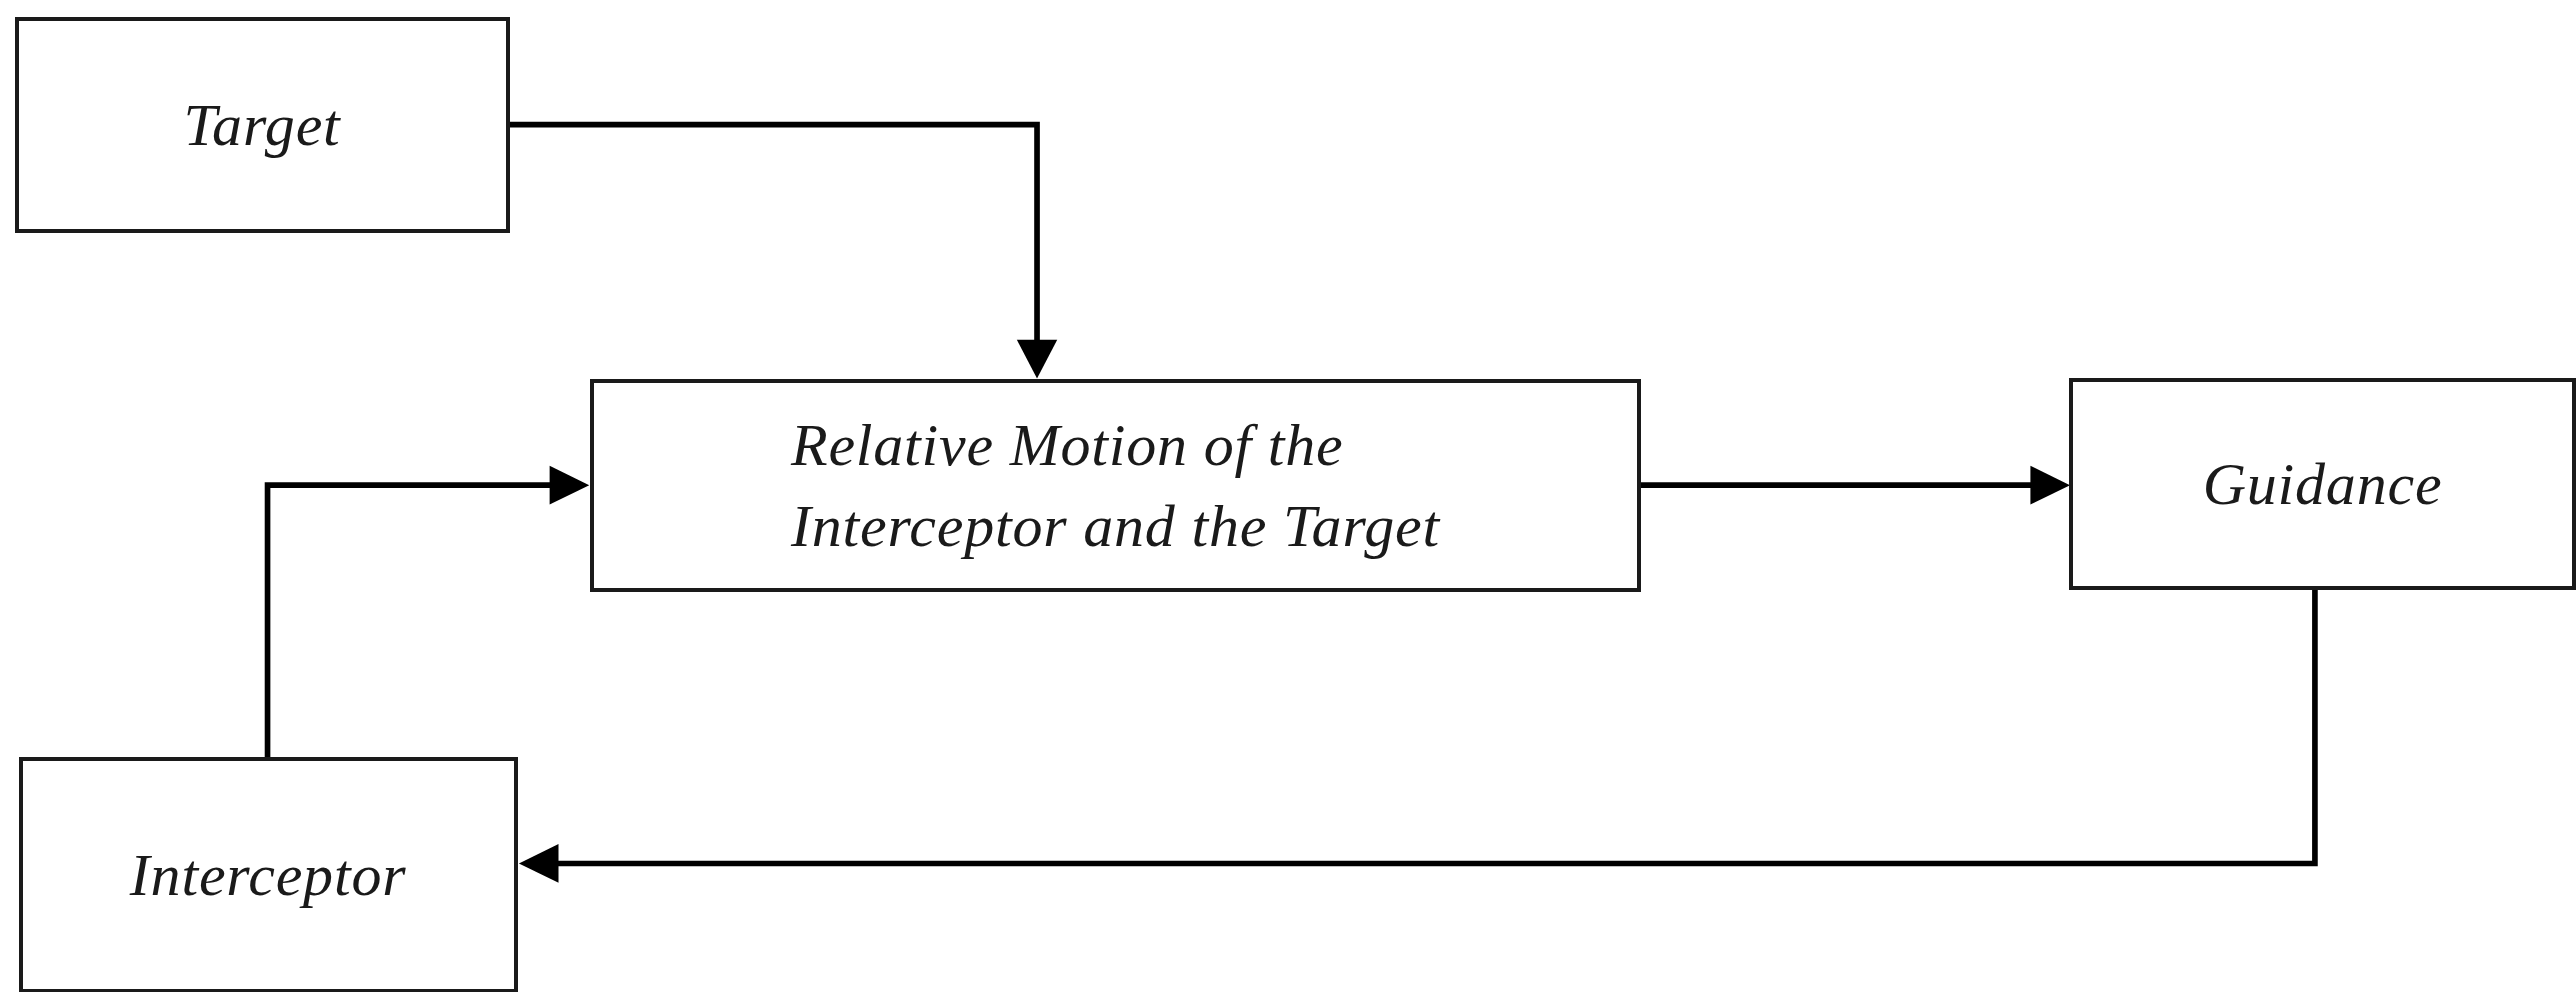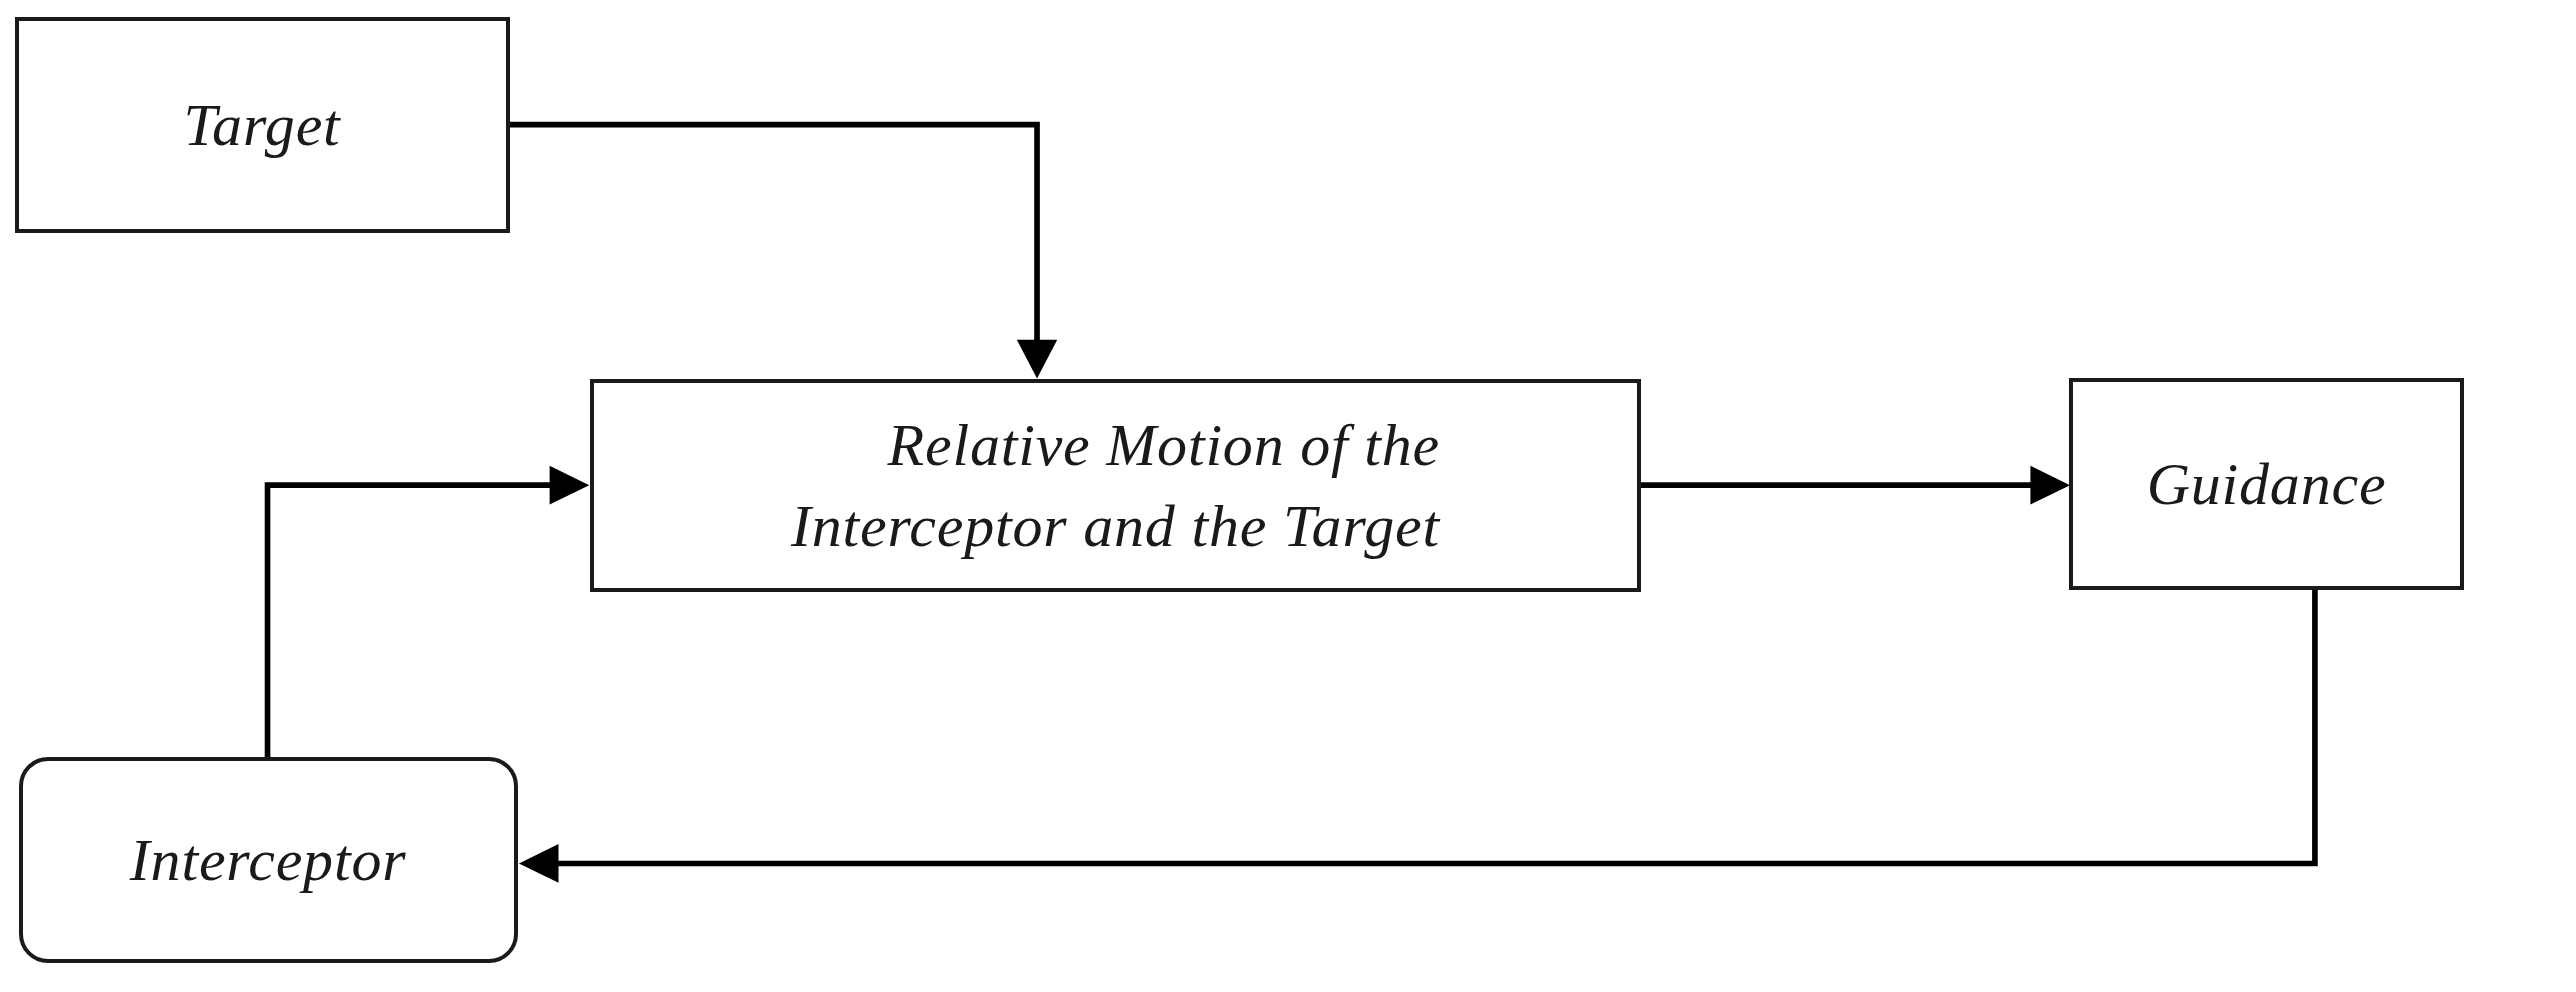--- a/index.html
+++ b/index.html
@@ -38,28 +38,28 @@
     background: #ffffff;
     display: flex;
     align-items: center;
     justify-content: center;
   }
   .node-label {
     font-style: italic;
     font-size: 60px;
     line-height: 1.35;
     color: #1a1a1a;
-    text-align: right;
+    text-align: left;
     white-space: pre-line;
     letter-spacing: 0.8px;
   }
   .node-target       { left: 14.5px;   top: 17px;  width: 495px;  height: 216px; }
   .node-relative     { left: 590px;  top: 379px; width: 1051px; height: 213px; }
-  .node-guidance     { left: 2069px; top: 378px; width: 395px;  height: 212px; }
-  .node-interceptor  { left: 18.6px;   top: 757px; width: 499px;  height: 206px; border-radius: 29px; }
+  .node-guidance     { left: 2069px; top: 378px; width: 507px;  height: 212px; }
+  .node-interceptor  { left: 18.6px;   top: 757px; width: 499px;  height: 236px; }
 </style>
 </head>
 <body>
 
 <div class="canvas">
 
   <svg class="connectors" viewBox="0 0 3187 1228" xmlns="http://www.w3.org/2000/svg">
 
     <polyline points="627,154 1283,154 1283,424"></polyline>
     <polygon points="1258,420 1308,420 1283,468"></polygon>

